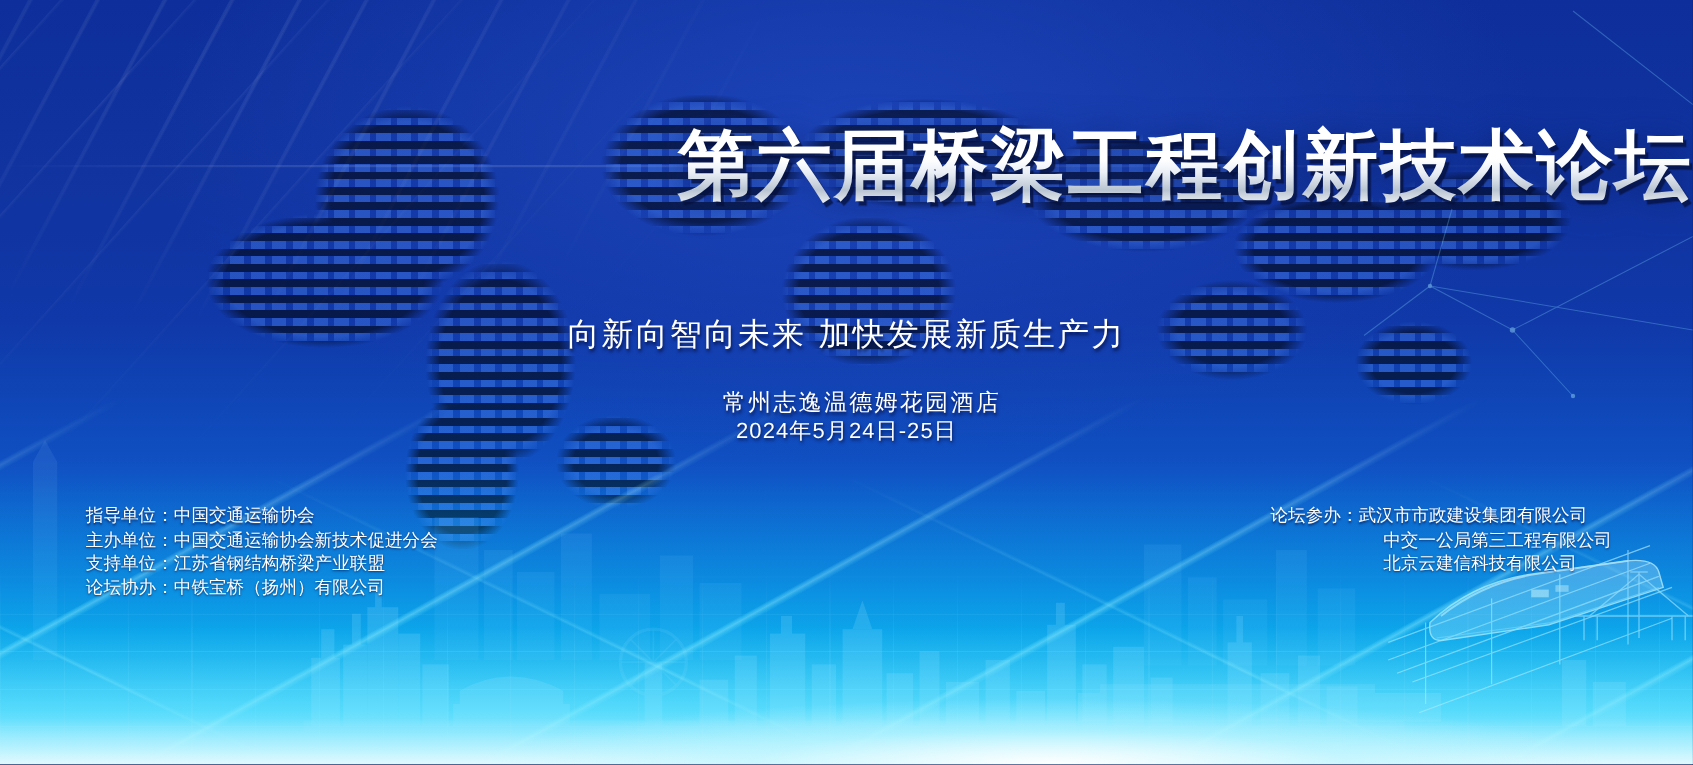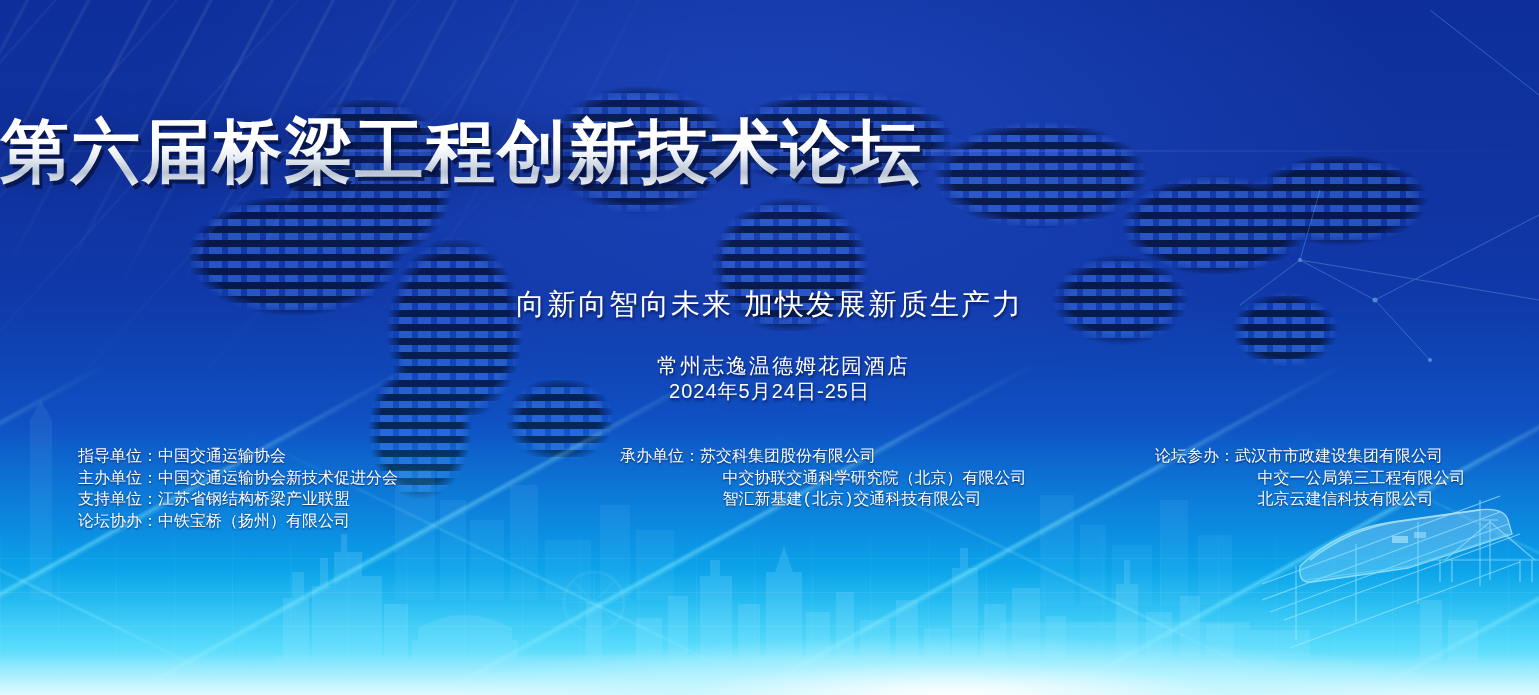--- a/index.html
+++ b/index.html
@@ -159,21 +159,21 @@
       radial-gradient(ellipse 680px 80px at 62% 100%, rgba(255,255,255,.95) 0%, rgba(190,245,255,.55) 40%, rgba(120,225,255,0) 75%),
       linear-gradient(180deg, rgba(0,200,255,0) 60%, rgba(0,205,255,.28) 82%, rgba(130,235,255,.55) 94%, rgba(225,250,255,.85) 100%);
   }
 
   
   .content { position: absolute; inset: 0; }
 
   .title-wrap {
     position: absolute;
     top: 112px; left: 0; right: 0;
-    text-align: left;
+    text-align: right;
   }
   .title-line {
     font-family: "DejaVu Serif", "Liberation Serif", serif;
     font-weight: 700;
     font-size: 69px;
     line-height: 78px;
     letter-spacing: 2px;
     white-space: nowrap;
     background: linear-gradient(180deg, #ffffff 0%, #ffffff 42%, #e9eef5 58%, #b9c4d2 78%, #ffffff 100%);
     -webkit-background-clip: text;
@@ -213,26 +213,27 @@
     font-family: "Liberation Sans", sans-serif;
     font-size: 20px;
     letter-spacing: 1px;
     color: #ffffff;
     text-shadow: 1px 2px 3px rgba(5,18,70,.85);
   }
 
   
   .org-col {
     position: absolute;
-    font-family: Liberation Mono, monospace;
+    font-family: Liberation Serif, serif;
     font-size: 16px;
     line-height: 21.5px;
     color: #ffffff;
     text-shadow: 0 1px 2px rgba(5,18,70,.75);
     white-space: nowrap;
+    margin-top: 12px;
   }
   .org-left   { left: 78px;  top: 447px; }
   .org-mid    { left: 620px; top: 447px; }
   .org-right  { left: 1155px; top: 447px; }
 
   .org-line { display: block; }
   .org-label { }
   .org-indent { padding-left: 6.4em; }
 </style>
 </head>
@@ -391,25 +392,20 @@
     <div class="venue">常州志逸温德姆花园酒店</div>
     <div class="dates">2024年5月24日-25日</div>
 
     <div class="org-col org-left">
       <span class="org-line"><span class="org-label">指导单位：</span><span>中国交通运输协会</span></span>
       <span class="org-line"><span class="org-label">主办单位：</span><span>中国交通运输协会新技术促进分会</span></span>
       <span class="org-line"><span class="org-label">支持单位：</span><span>江苏省钢结构桥梁产业联盟</span></span>
       <span class="org-line"><span class="org-label">论坛协办：</span><span>中铁宝桥（扬州）有限公司</span></span>
     </div>
 
-    <div class="org-col org-mid">
-      <span class="org-line"><span class="org-label">承办单位：</span><span>苏交科集团股份有限公司</span></span>
-      <span class="org-line org-indent"><span>中交协联交通科学研究院（北京）有限公司</span></span>
-      <span class="org-line org-indent"><span>智汇新基建(北京)交通科技有限公司</span></span>
-    </div>
 
     <div class="org-col org-right">
       <span class="org-line"><span class="org-label">论坛参办：</span><span>武汉市市政建设集团有限公司</span></span>
       <span class="org-line org-indent"><span>中交一公局第三工程有限公司</span></span>
       <span class="org-line org-indent"><span>北京云建信科技有限公司</span></span>
     </div>
 
   </div>
 </div>
 

